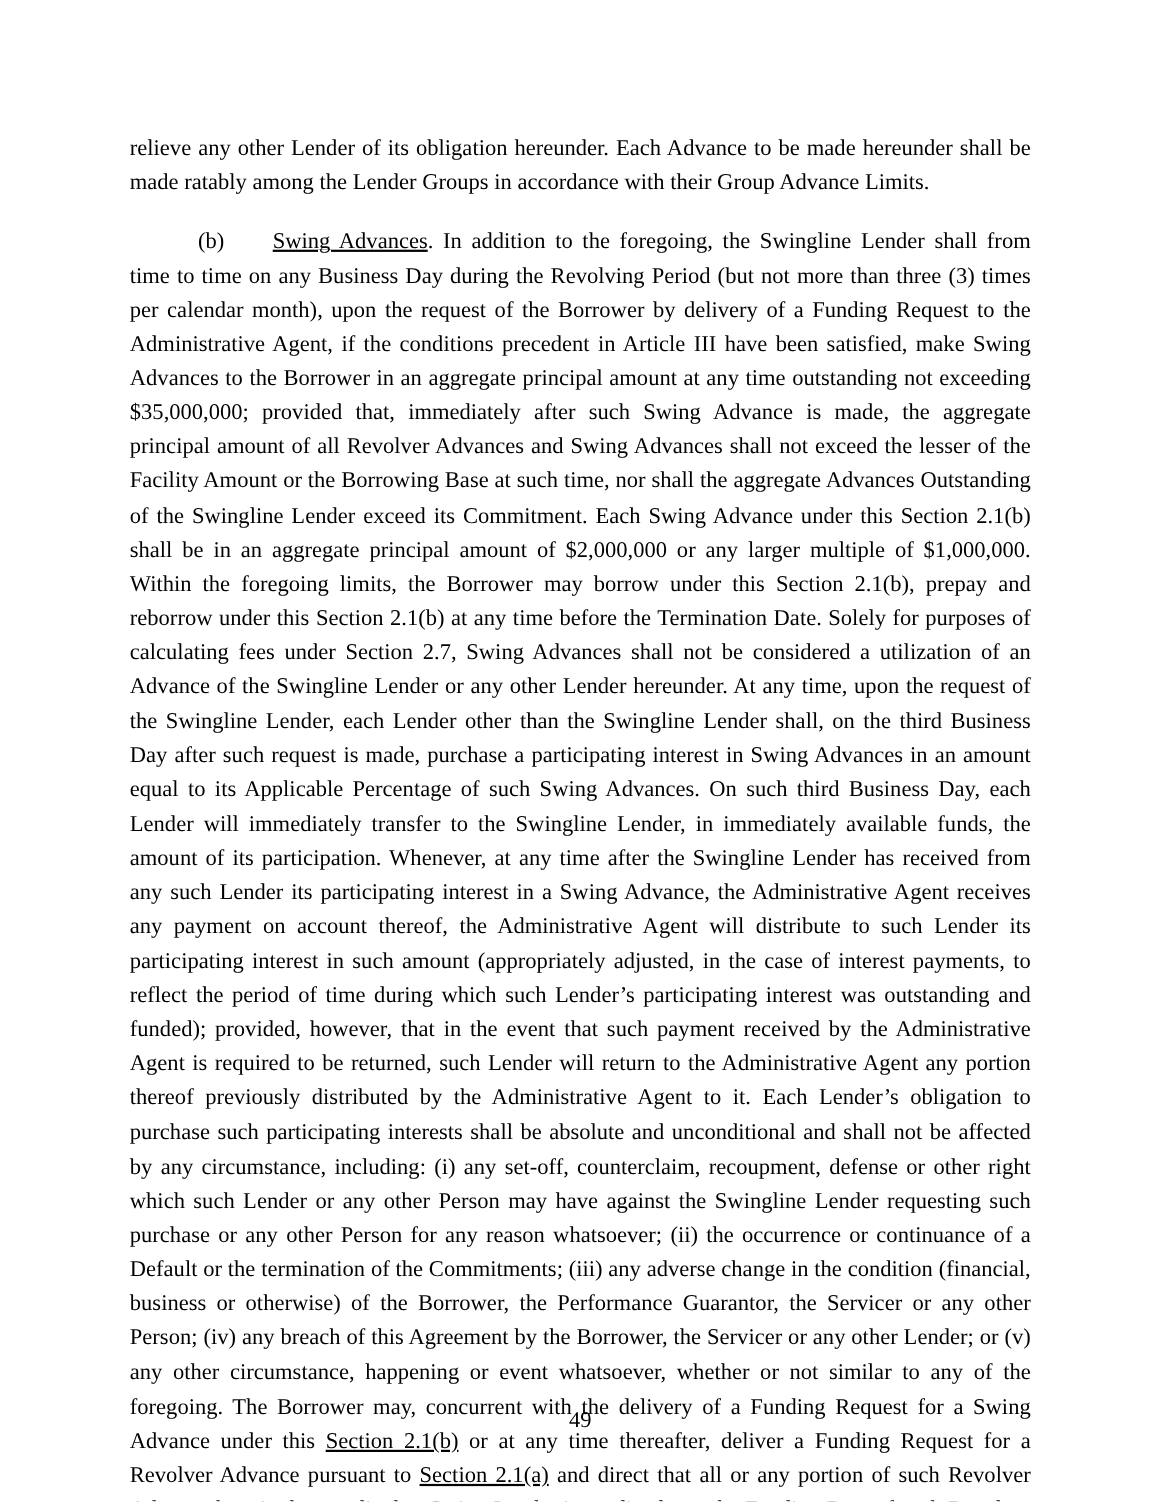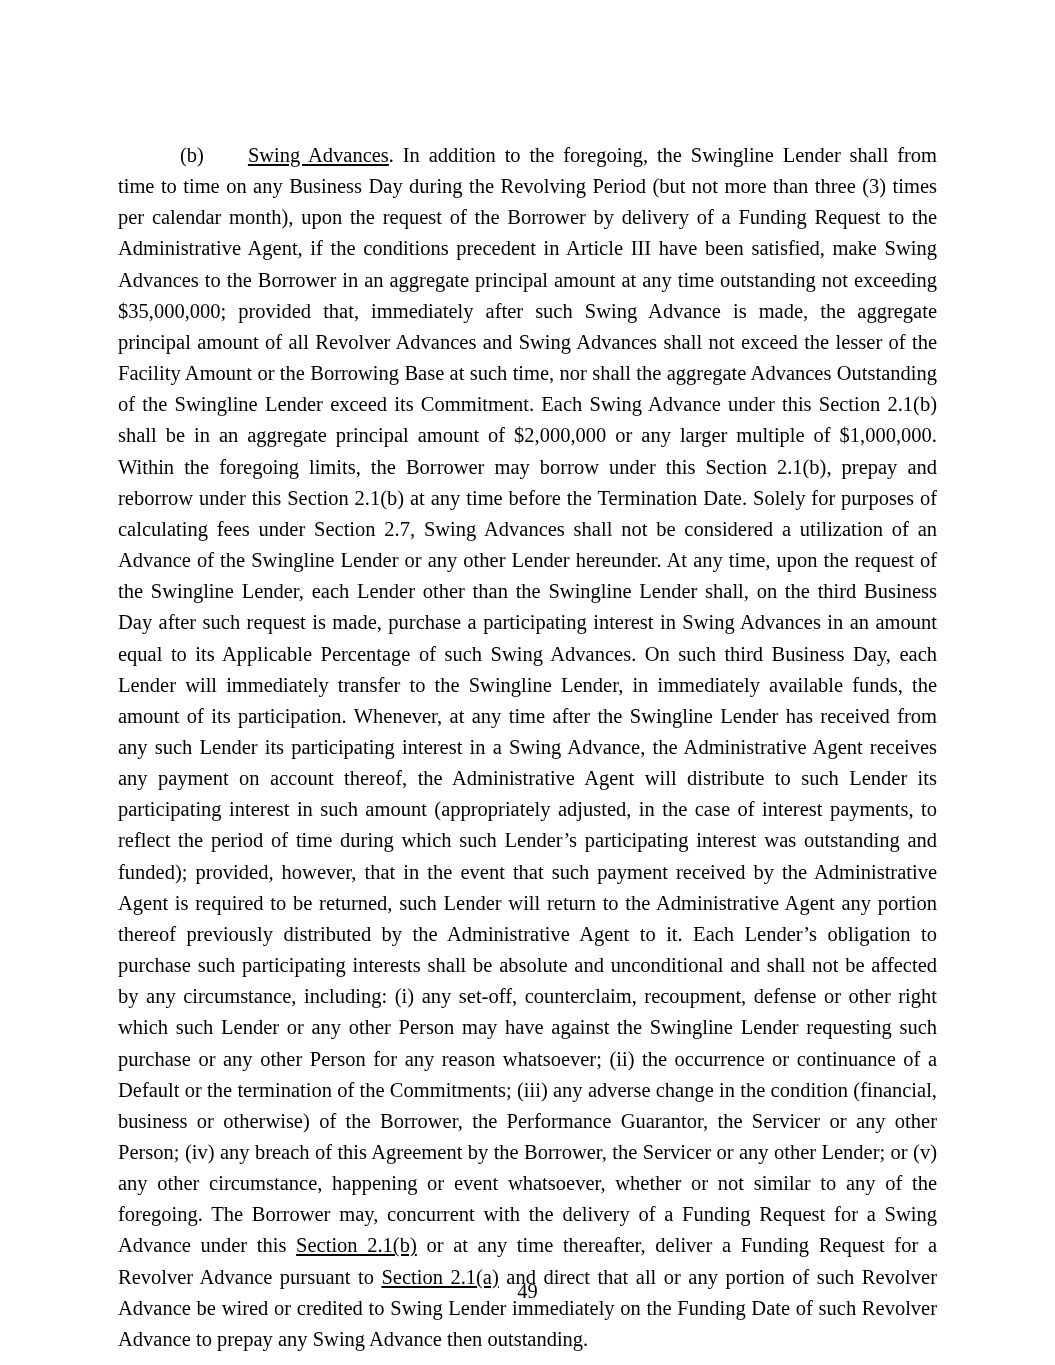--- a/index.html
+++ b/index.html
@@ -55,20 +55,23 @@
     text-align: center;
     font-size: 20.5px;
   }
 </style>
 </head>
 <body>
 
 <div class="page">
   <div class="doc-body">
 
+    <p class="para">
+      <span>relieve any other Lender of its obligation hereunder.  Each Advance to be made hereunder shall be made ratably among the Lender Groups in accordance with their Group Advance Limits.</span>
+    </p>
 
     <div class="spacer"></div>
 
     <p class="para">
       <span class="indent"></span><span>(b)</span><span class="tab-gap"></span><span class="u">Swing Advances</span><span>.  In addition to the foregoing, the Swingline Lender shall from time to time on any Business Day during the Revolving Period (but not more than three (3) times per calendar month), upon the request of the Borrower by delivery of a Funding Request to the Administrative Agent, if the conditions precedent in Article III have been satisfied, make Swing Advances to the Borrower in an aggregate principal amount at any time outstanding not exceeding $35,000,000; provided that, immediately after such Swing Advance is made, the aggregate principal amount of all Revolver Advances and Swing Advances shall not exceed the lesser of the Facility Amount or the Borrowing Base at such time, nor shall the aggregate Advances Outstanding of the Swingline Lender exceed its Commitment.  Each Swing Advance under this Section 2.1(b) shall be in an aggregate principal amount of $2,000,000 or any larger multiple of $1,000,000.  Within the foregoing limits, the Borrower may borrow under this Section 2.1(b), prepay and reborrow under this Section 2.1(b) at any time before the Termination Date.  Solely for purposes of calculating fees under Section 2.7, Swing Advances shall not be considered a utilization of an Advance of the Swingline Lender or any other Lender hereunder.  At any time, upon the request of the Swingline Lender, each Lender other than the Swingline Lender shall, on the third Business Day after such request is made, purchase a participating interest in Swing Advances in an amount equal to its Applicable Percentage of such Swing Advances.  On such third Business Day, each Lender will immediately transfer to the Swingline Lender, in immediately available funds, the amount of its participation.  Whenever, at any time after the Swingline Lender has received from any such Lender its participating interest in a Swing Advance, the Administrative Agent receives any payment on account thereof, the Administrative Agent will distribute to such Lender its participating interest in such amount (appropriately adjusted, in the case of interest payments, to reflect the period of time during which such Lender’s participating interest was outstanding and funded); provided, however, that in the event that such payment received by the Administrative Agent is required to be returned, such Lender will return to the Administrative Agent any portion thereof previously distributed by the Administrative Agent to it.  Each Lender’s obligation to purchase such participating interests shall be absolute and unconditional and shall not be affected by any circumstance, including:  (i) any set-off, counterclaim, recoupment, defense or other right which such Lender or any other Person may have against the Swingline Lender requesting such purchase or any other Person for any reason whatsoever; (ii) the occurrence or continuance of a Default or the termination of the Commitments; (iii) any adverse change in the condition (financial, business or otherwise) of the Borrower, the Performance Guarantor, the Servicer or any other Person; (iv) any breach of this Agreement by the Borrower, the Servicer or any other Lender; or (v) any other circumstance, happening or event whatsoever, whether or not similar to any of the foregoing.  The Borrower may, concurrent with the delivery of a Funding Request for a Swing Advance under this </span><span class="u">Section 2.1(b)</span><span> or at any time thereafter, deliver a Funding Request for a Revolver Advance pursuant to </span><span class="u">Section 2.1(a)</span><span> and direct that all or any portion of such Revolver Advance be wired or credited to Swing Lender immediately on the Funding Date of such Revolver Advance to prepay any Swing Advance then outstanding.</span>
     </p>
 
   </div>
 
   <div class="page-number">49</div>

